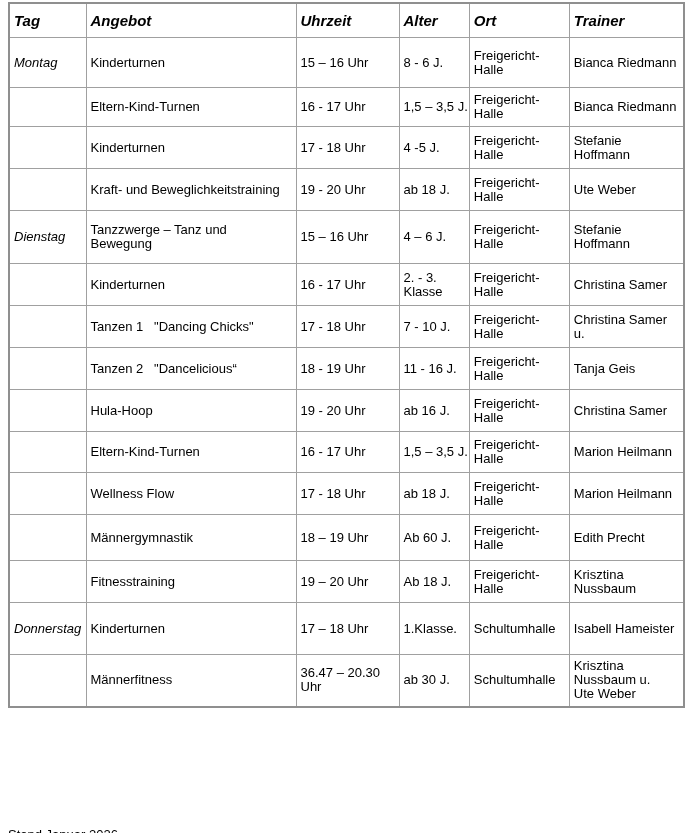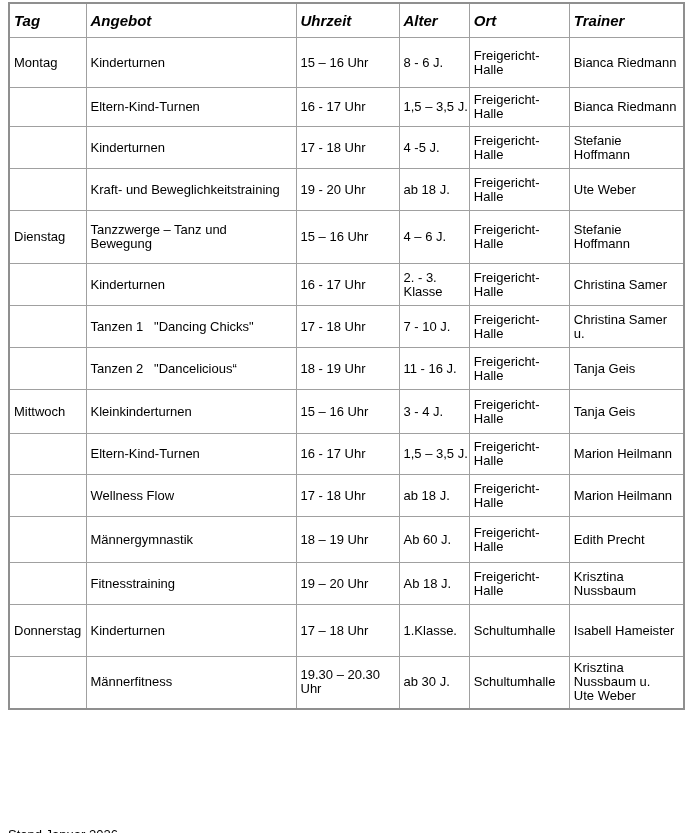--- a/index.html
+++ b/index.html
@@ -34,21 +34,21 @@
     font-weight: normal;
   }
   table.schedule th {
     font-size: 15px;
     font-weight: bold;
     font-style: italic;
     height: 29px;
     margin-top: 40px;
   }
   td.cell-angebot { font-weight: bold; }
-  td.cell-tag { padding-left: 3px; }
+  td.cell-tag { padding-left: 3px; font-style: italic; }
   td.cell-alter { padding-left: 3px; }
   td.shift-up { padding-bottom: 16px; }
   .stand-note {
     position: absolute;
     left: 8px;
     top: 828px;
     font-size: 13px;
     line-height: 14px;
   }
 </style>
@@ -145,28 +145,28 @@
       </tr>
       <tr style="height: 42px;">
         <td class="cell-tag"></td>
         <td class="cell-angebot">Tanzen 2   "Dancelicious“</td>
         <td class="cell-uhrzeit">18 - 19 Uhr</td>
         <td class="cell-alter">11 - 16 J.</td>
         <td class="cell-ort">Freigericht-
 Halle</td>
         <td class="cell-trainer">Tanja Geis</td>
       </tr>
-      <tr style="height: 44px;">
-        <td class="cell-tag">Mittwoch</td>
-        <td class="cell-angebot">Kleinkinderturnen</td>
-        <td class="cell-uhrzeit">15 – 16 Uhr</td>
-        <td class="cell-alter">3 - 4 J.</td>
-        <td class="cell-ort">Freigericht-
-Halle</td>
-        <td class="cell-trainer">Tanja Geis</td>
+      <tr style="height: 42px;">
+        <td class="cell-tag"></td>
+        <td class="cell-angebot">Hula-Hoop</td>
+        <td class="cell-uhrzeit">19 - 20 Uhr</td>
+        <td class="cell-alter">ab 16 J.</td>
+        <td class="cell-ort">Freigericht-
+Halle</td>
+        <td class="cell-trainer">Christina Samer</td>
       </tr>
       <tr style="height: 41px;">
         <td class="cell-tag"></td>
         <td class="cell-angebot">Eltern-Kind-Turnen</td>
         <td class="cell-uhrzeit">16 - 17 Uhr</td>
         <td class="cell-alter">1,5 – 3,5 J.</td>
         <td class="cell-ort">Freigericht-
 Halle</td>
         <td class="cell-trainer">Marion Heilmann</td>
       </tr>
@@ -202,21 +202,21 @@
         <td class="cell-tag">Donnerstag</td>
         <td class="cell-angebot">Kinderturnen</td>
         <td class="cell-uhrzeit shift-up">17 – 18 Uhr</td>
         <td class="cell-alter">1.Klasse.</td>
         <td class="cell-ort">Schultumhalle</td>
         <td class="cell-trainer">Isabell Hameister</td>
       </tr>
       <tr style="height: 52px;">
         <td class="cell-tag"></td>
         <td class="cell-angebot">Männerfitness</td>
-        <td class="cell-uhrzeit">19.30 – 20.30
+        <td class="cell-uhrzeit">36.47 – 20.30
 Uhr</td>
         <td class="cell-alter">ab 30 J.</td>
         <td class="cell-ort">Schultumhalle</td>
         <td class="cell-trainer">Krisztina
 Nussbaum u.
 Ute Weber</td>
       </tr>
     </tbody>
 </table>
 

